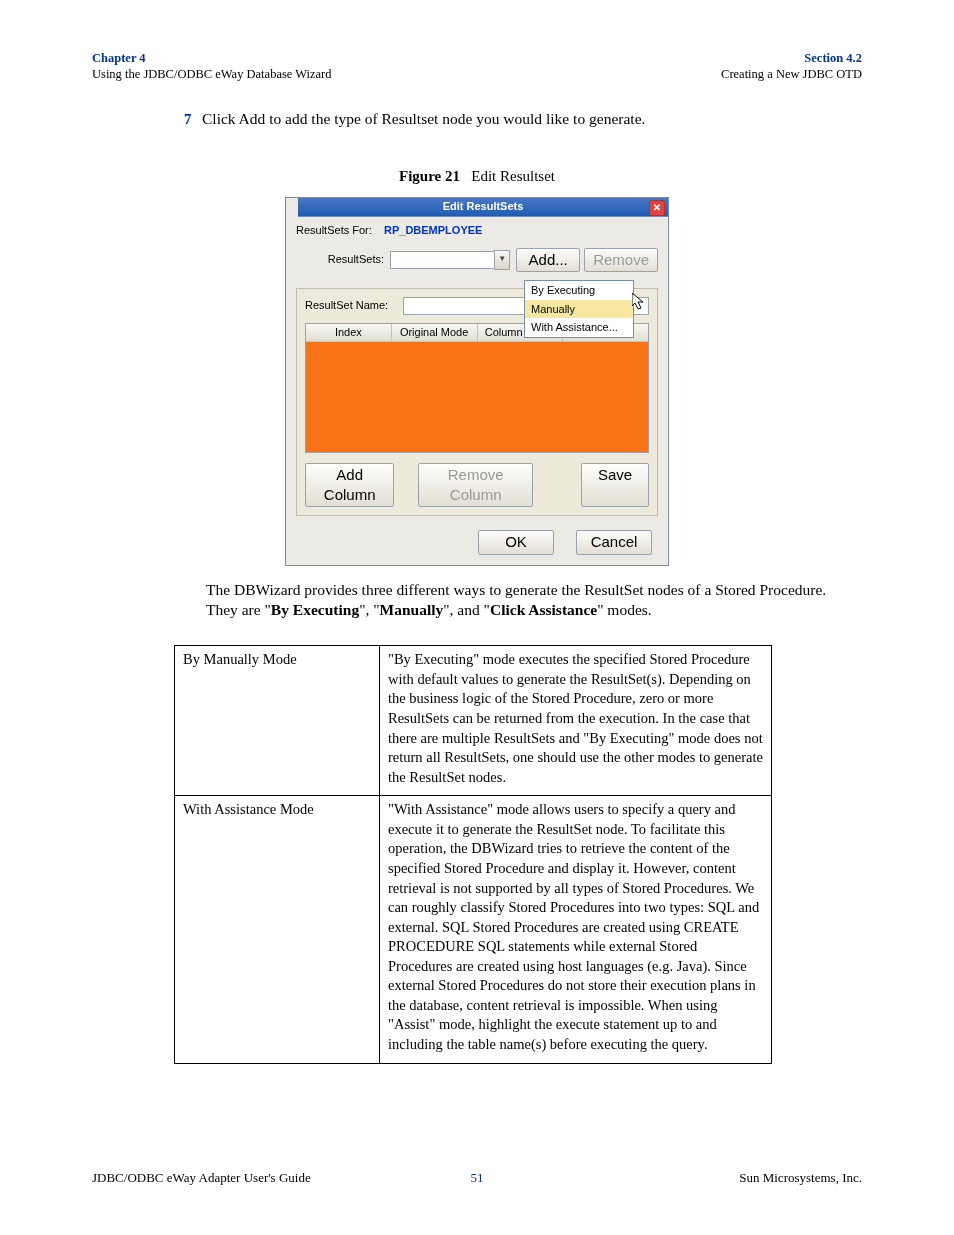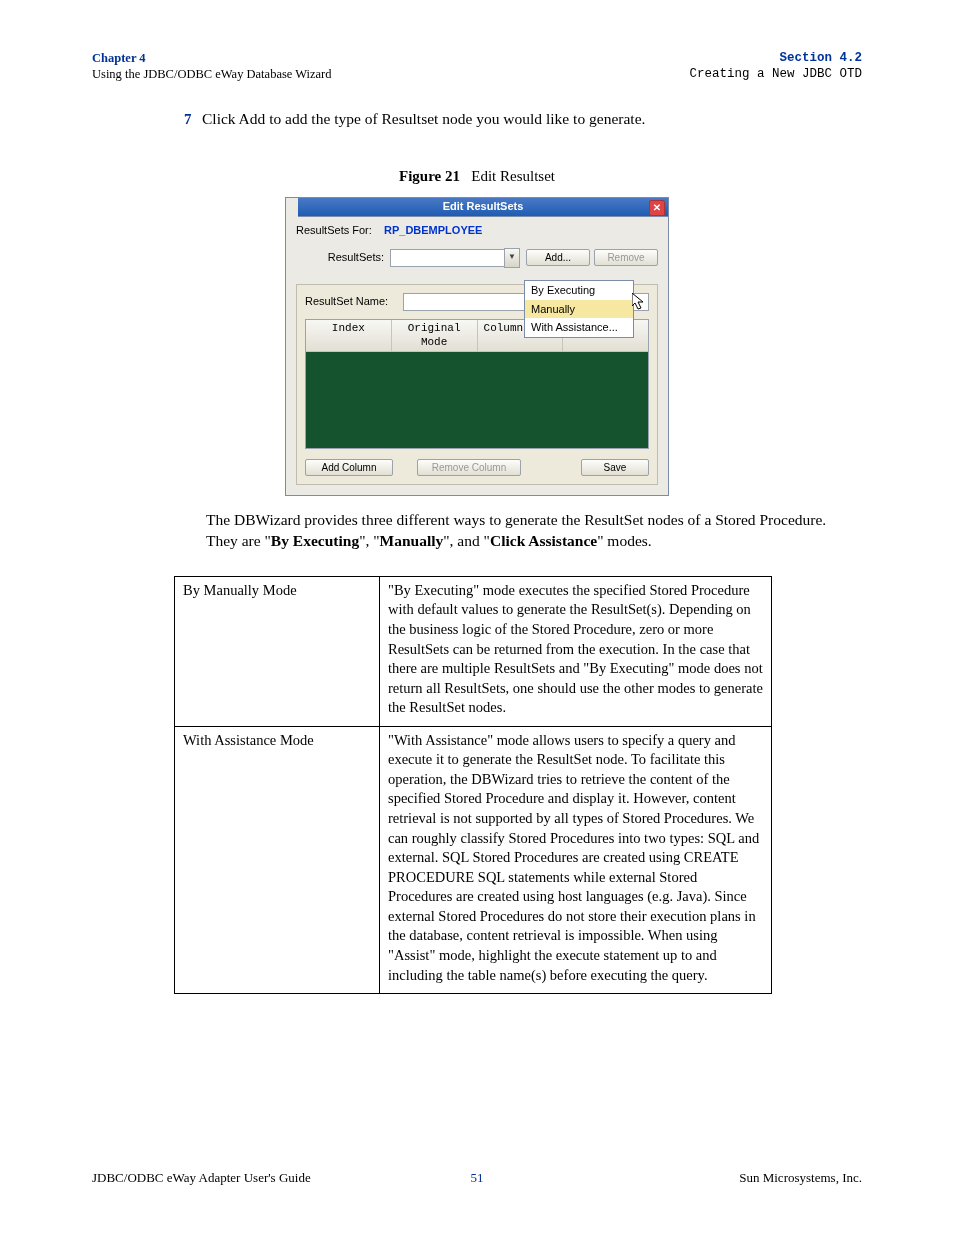--- a/index.html
+++ b/index.html
@@ -25,21 +25,20 @@
     line-height: 1.3;
     margin-bottom: 26px;
   }
   .header-left .chapter {
     color: #003399;
     font-weight: bold;
   }
   .header-left .subtitle { color: #000; }
   .header-right {
     text-align: right;
-    font-family: Liberation Mono, monospace;
   }
   .header-right .section {
     color: #003399;
     font-weight: bold;
   }
   .step-row {
     display: flex;
     align-items: baseline;
     margin: 0 0 20px 0;
     padding-left: 92px;
@@ -133,21 +132,21 @@
     text-align: center;
     line-height: 16px;
     color: #444;
   }
   .dlg-button {
     display: inline-block;
     padding: 1px 8px;
     background: linear-gradient(#fdfdfb, #e2dfd3);
     border: 1px solid #9aa3ad;
     border-radius: 2px;
-    font-size: 10px;
+    font-size: 15px;
     text-align: center;
     min-width: 46px;
   }
   .dlg-button.disabled { color: #999; }
   .dropdown-pop {
     position: absolute;
     right: 34px;
     top: 63px;
     width: 108px;
     background: #fff;
@@ -180,24 +179,23 @@
     margin-bottom: 8px;
   }
   .inset-panel .row2 .dlg-label { width: 98px; }
   .inset-panel .row2 .input-text {
     flex: 1;
     height: 16px;
     background: #fff;
     border: 1px solid #9aa3ad;
   }
   .grid {
-    background: #14532d;
+    background: #f97316;
     border: 1px solid #9aa3ad;
     height: 128px;
-    font-family: Liberation Mono, monospace;
   }
   .grid-header {
     display: flex;
     background: linear-gradient(#f7f7f4, #e2dfd3);
     border-bottom: 1px solid #c8c4b8;
     font-size: 11px;
   }
   .grid-header .gh {
     flex: 1;
     text-align: center;
@@ -329,20 +327,24 @@
           </div>
         </div>
         <div class="inset-bottom">
           <span class="dlg-button" style="min-width:70px;">Add Column</span>
           <span class="dlg-button disabled" style="min-width:86px;">Remove Column</span>
           <span class="spacer"></span>
           <span class="dlg-button" style="min-width:50px;">Save</span>
         </div>
       </div>
 
+      <div class="dialog-footer">
+        <span class="dlg-button" style="min-width:58px;">OK</span>
+        <span class="dlg-button" style="min-width:58px;">Cancel</span>
+      </div>
     </div>
   </div>
 
   <div class="para">
     <span>The DBWizard provides three different ways to generate the ResultSet nodes of a Stored Procedure. They are "</span><b>By Executing</b><span>", "</span><b>Manually</b><span>", and "</span><b>Click Assistance</b><span>" modes.</span>
   </div>
 
   <table class="modes-table">
     <tbody>
         <tr>

